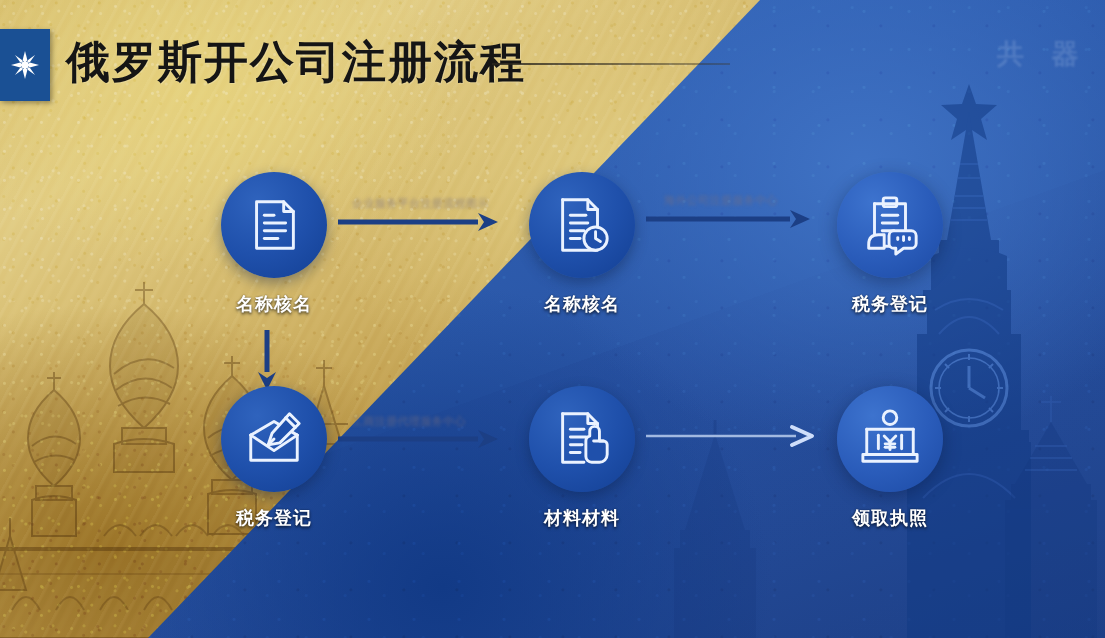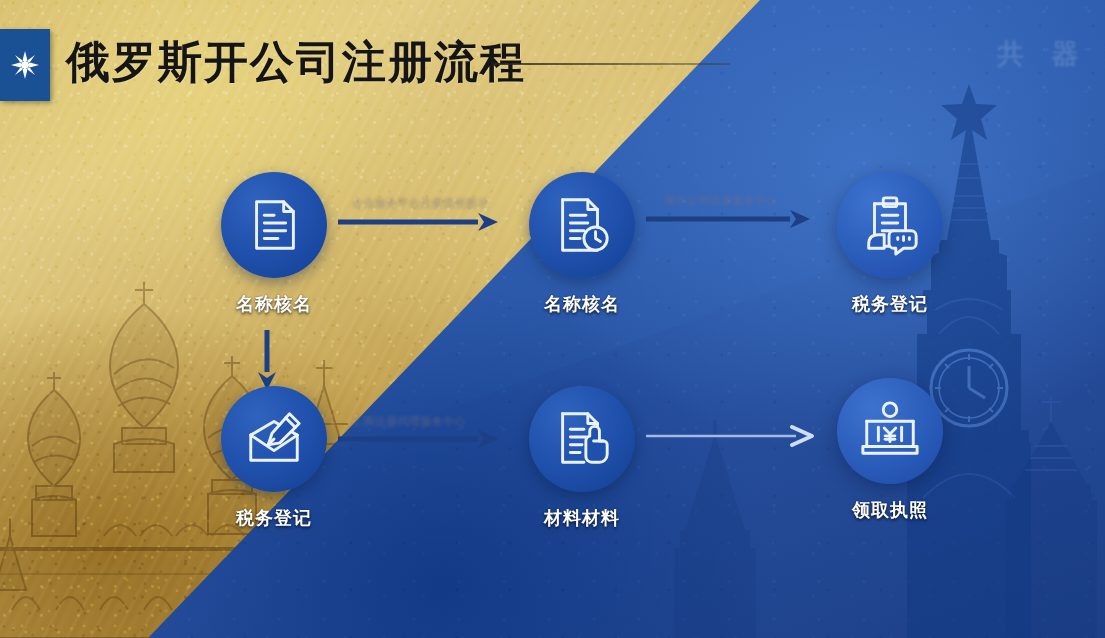--- a/index.html
+++ b/index.html
@@ -140,21 +140,21 @@
     text-shadow:0 2px 3px rgba(0,0,0,.55), 0 0 2px rgba(0,0,0,.45);
     white-space:nowrap;
   }
 
   
   #node-1{ left:186px; top:172px; }
   #node-2{ left:494px; top:172px; }
   #node-3{ left:802px; top:172px; }
   #node-4{ left:186px; top:386px; }
   #node-5{ left:494px; top:386px; }
-  #node-6{ left:802px; top:378px; }
+  #node-6{ left:802px; top:386px; }
 
   
   .arrow{ position:absolute; }
   .arrow svg{ display:block; overflow:visible; }
   #arrow-h1{ left:338px; top:211px; }
   #arrow-h2{ left:646px; top:208px; }
   #arrow-h3{ left:338px; top:428px; }
   #arrow-h4{ left:646px; top:425px; }
   #arrow-v1{ left:256px; top:330px; }
 

